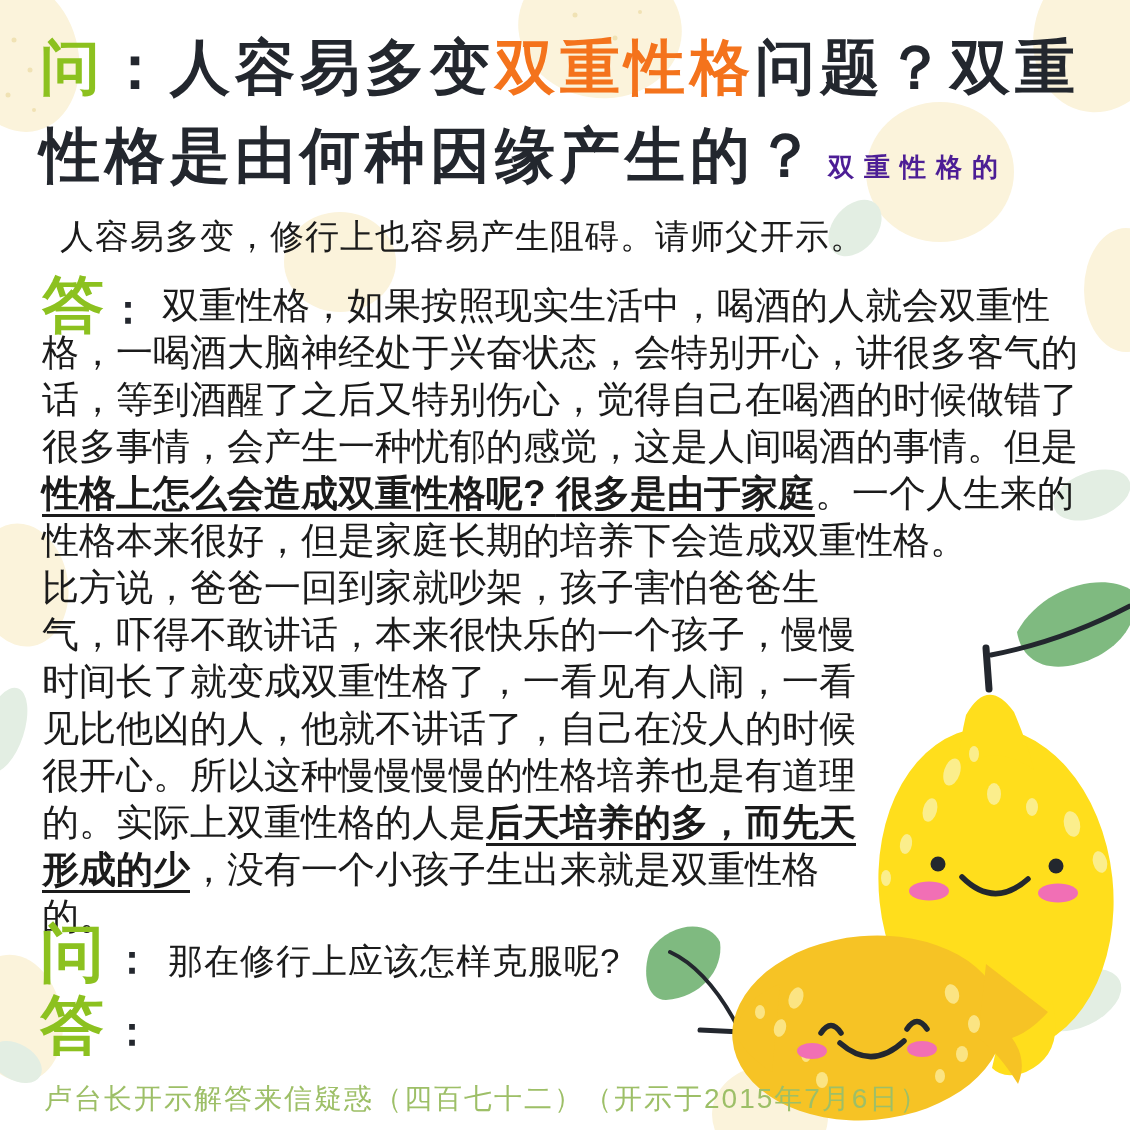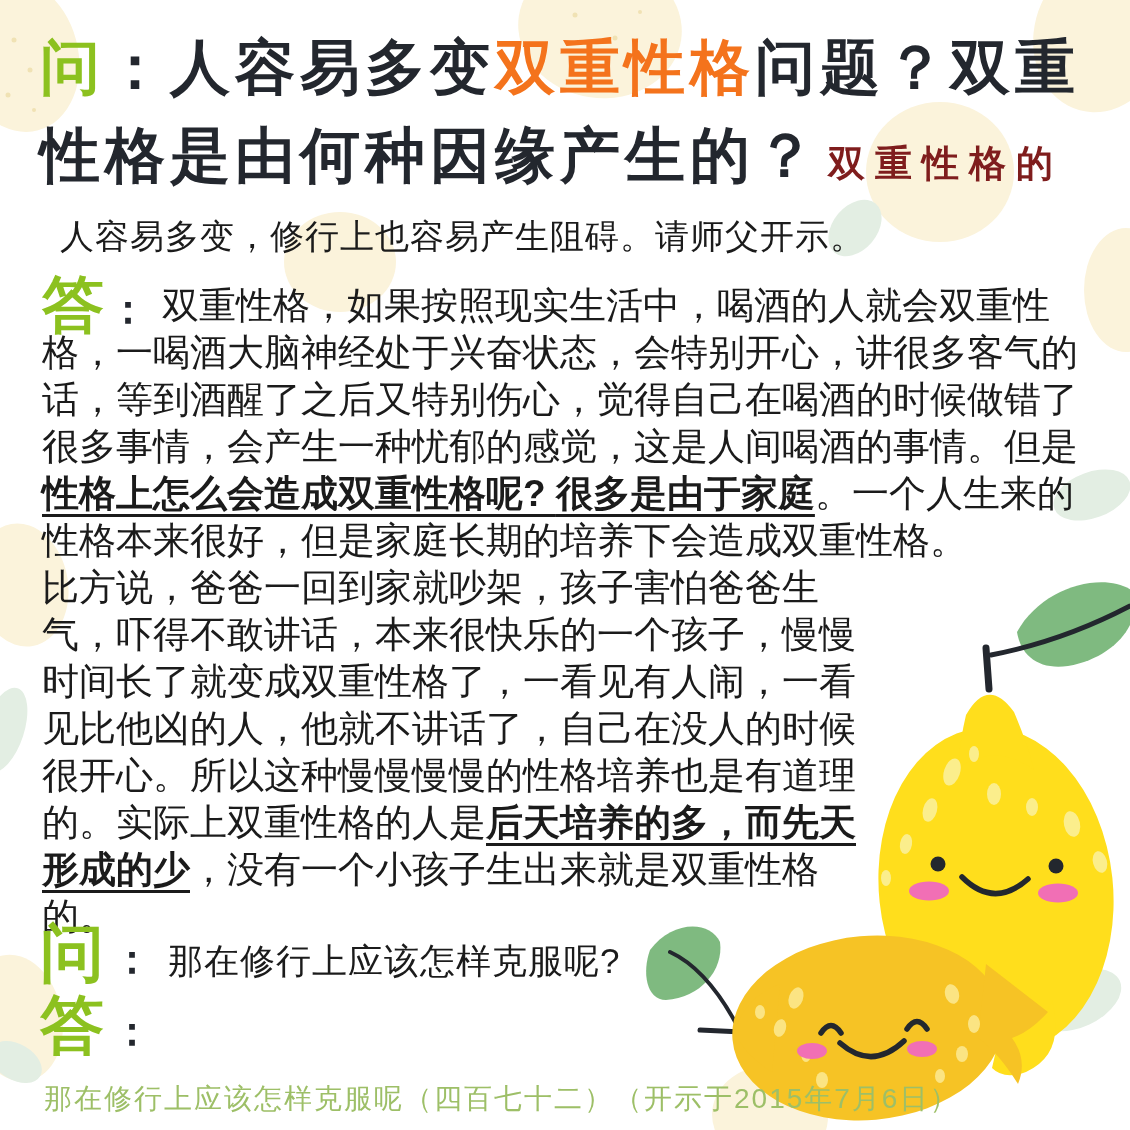--- a/index.html
+++ b/index.html
@@ -16,21 +16,21 @@
   
   .green{color:var(--green,#8CC11F);}
   .orange{color:var(--orange,#F4731C);}
   .dark{color:var(--dark,#23272E);}
   #q1-title{
     left:40px;top:24px;width:1064px;margin:0;z-index:2;
     font-size:60px;line-height:88px;font-weight:900;letter-spacing:5px;
     color:var(--dark,#23272E);
   }
   #q1-title .small-inline{
-    font-size:37px;font-weight:600;letter-spacing:10px;margin-left:8px;color:#7f1d1d;
+    font-size:26px;font-weight:600;letter-spacing:10px;margin-left:8px;color:#4c1d95;
   }
   #q1-subtext{
     left:42px;top:196px;margin:18px;z-index:2;
     font-size:34px;letter-spacing:1px;color:#1b1b1b;
   }
   #answer1{
     left:42px;top:282px;width:1048px;z-index:2;
     font-size:37px;line-height:47px;color:#1b1b1b;
   }
   #answer1 .lead{float:left;height:42px;margin:0 10px 0 0;display:flex;align-items:flex-start;}
@@ -106,21 +106,21 @@
   <span class="lbl green">问</span>
   <span class="cln">：</span>
   <span class="txt">那在修行上应该怎样克服呢?</span>
 </div>
 
 <div id="answer2" class="abs qa-row">
   <span class="lbl green">答</span>
   <span class="cln">：</span>
 </div>
 
-<div id="footer-caption" class="abs">那在修行上应该怎样克服呢（四百七十二）（开示于2015年7月6日）</div>
+<div id="footer-caption" class="abs">卢台长开示解答来信疑惑（四百七十二）（开示于2015年7月6日）</div>
 
 <svg id="lemons" class="abs" width="530" height="570" viewBox="0 0 530 570">
 
   <g>
     <path class="f-leaf" d="M417,72 C442,26 506,10 534,32 C542,64 514,98 468,106 C440,110 421,97 417,72 Z"></path>
     <path class="s-dark" stroke-width="5" d="M391,95 C438,86 488,68 530,46"></path>
     <path class="s-dark" stroke-width="7" d="M389,129 L386,88"></path>
     <ellipse class="f-yellow" cx="396" cy="330" rx="117" ry="163" transform="rotate(-6 396 330)"></ellipse>
     <path class="f-yellow" d="M366,155 Q388,116 414,152 Q428,185 434,210 Q396,182 358,208 Q360,180 366,155 Z"></path>
     <path class="f-yellow" d="M398,482 Q442,468 452,440 Q466,494 426,512 Q404,520 392,508 Z"></path>

